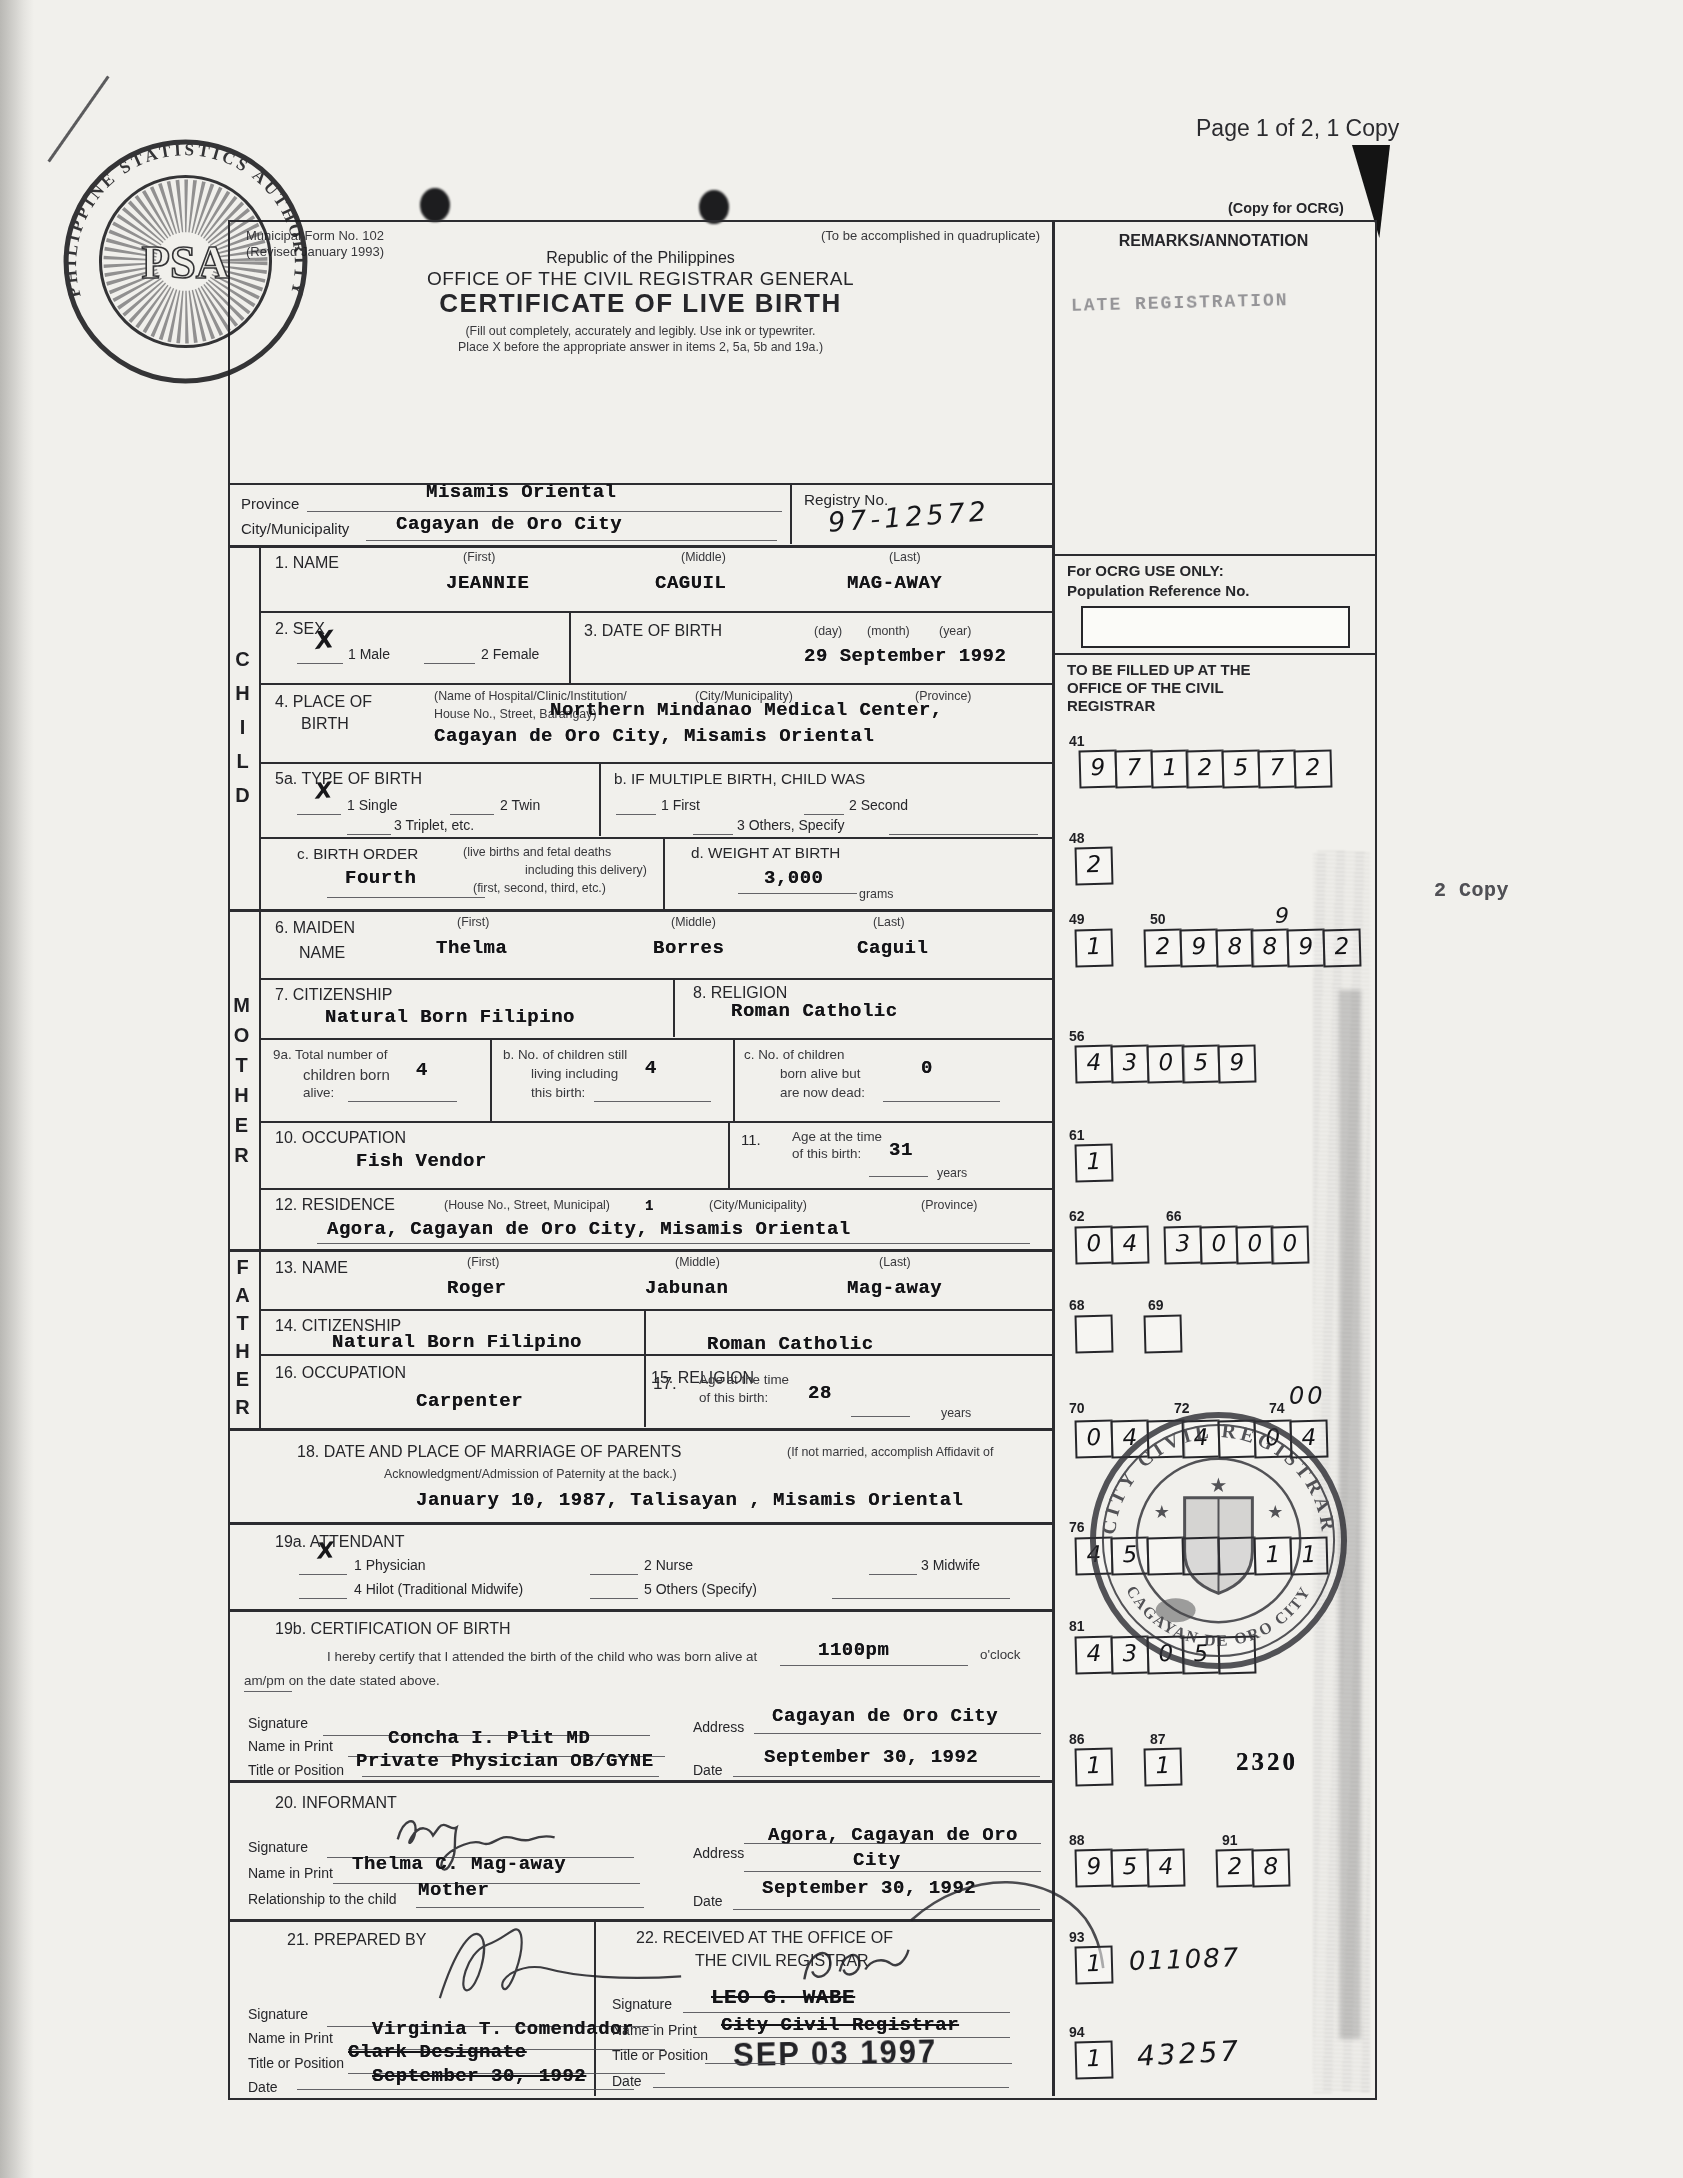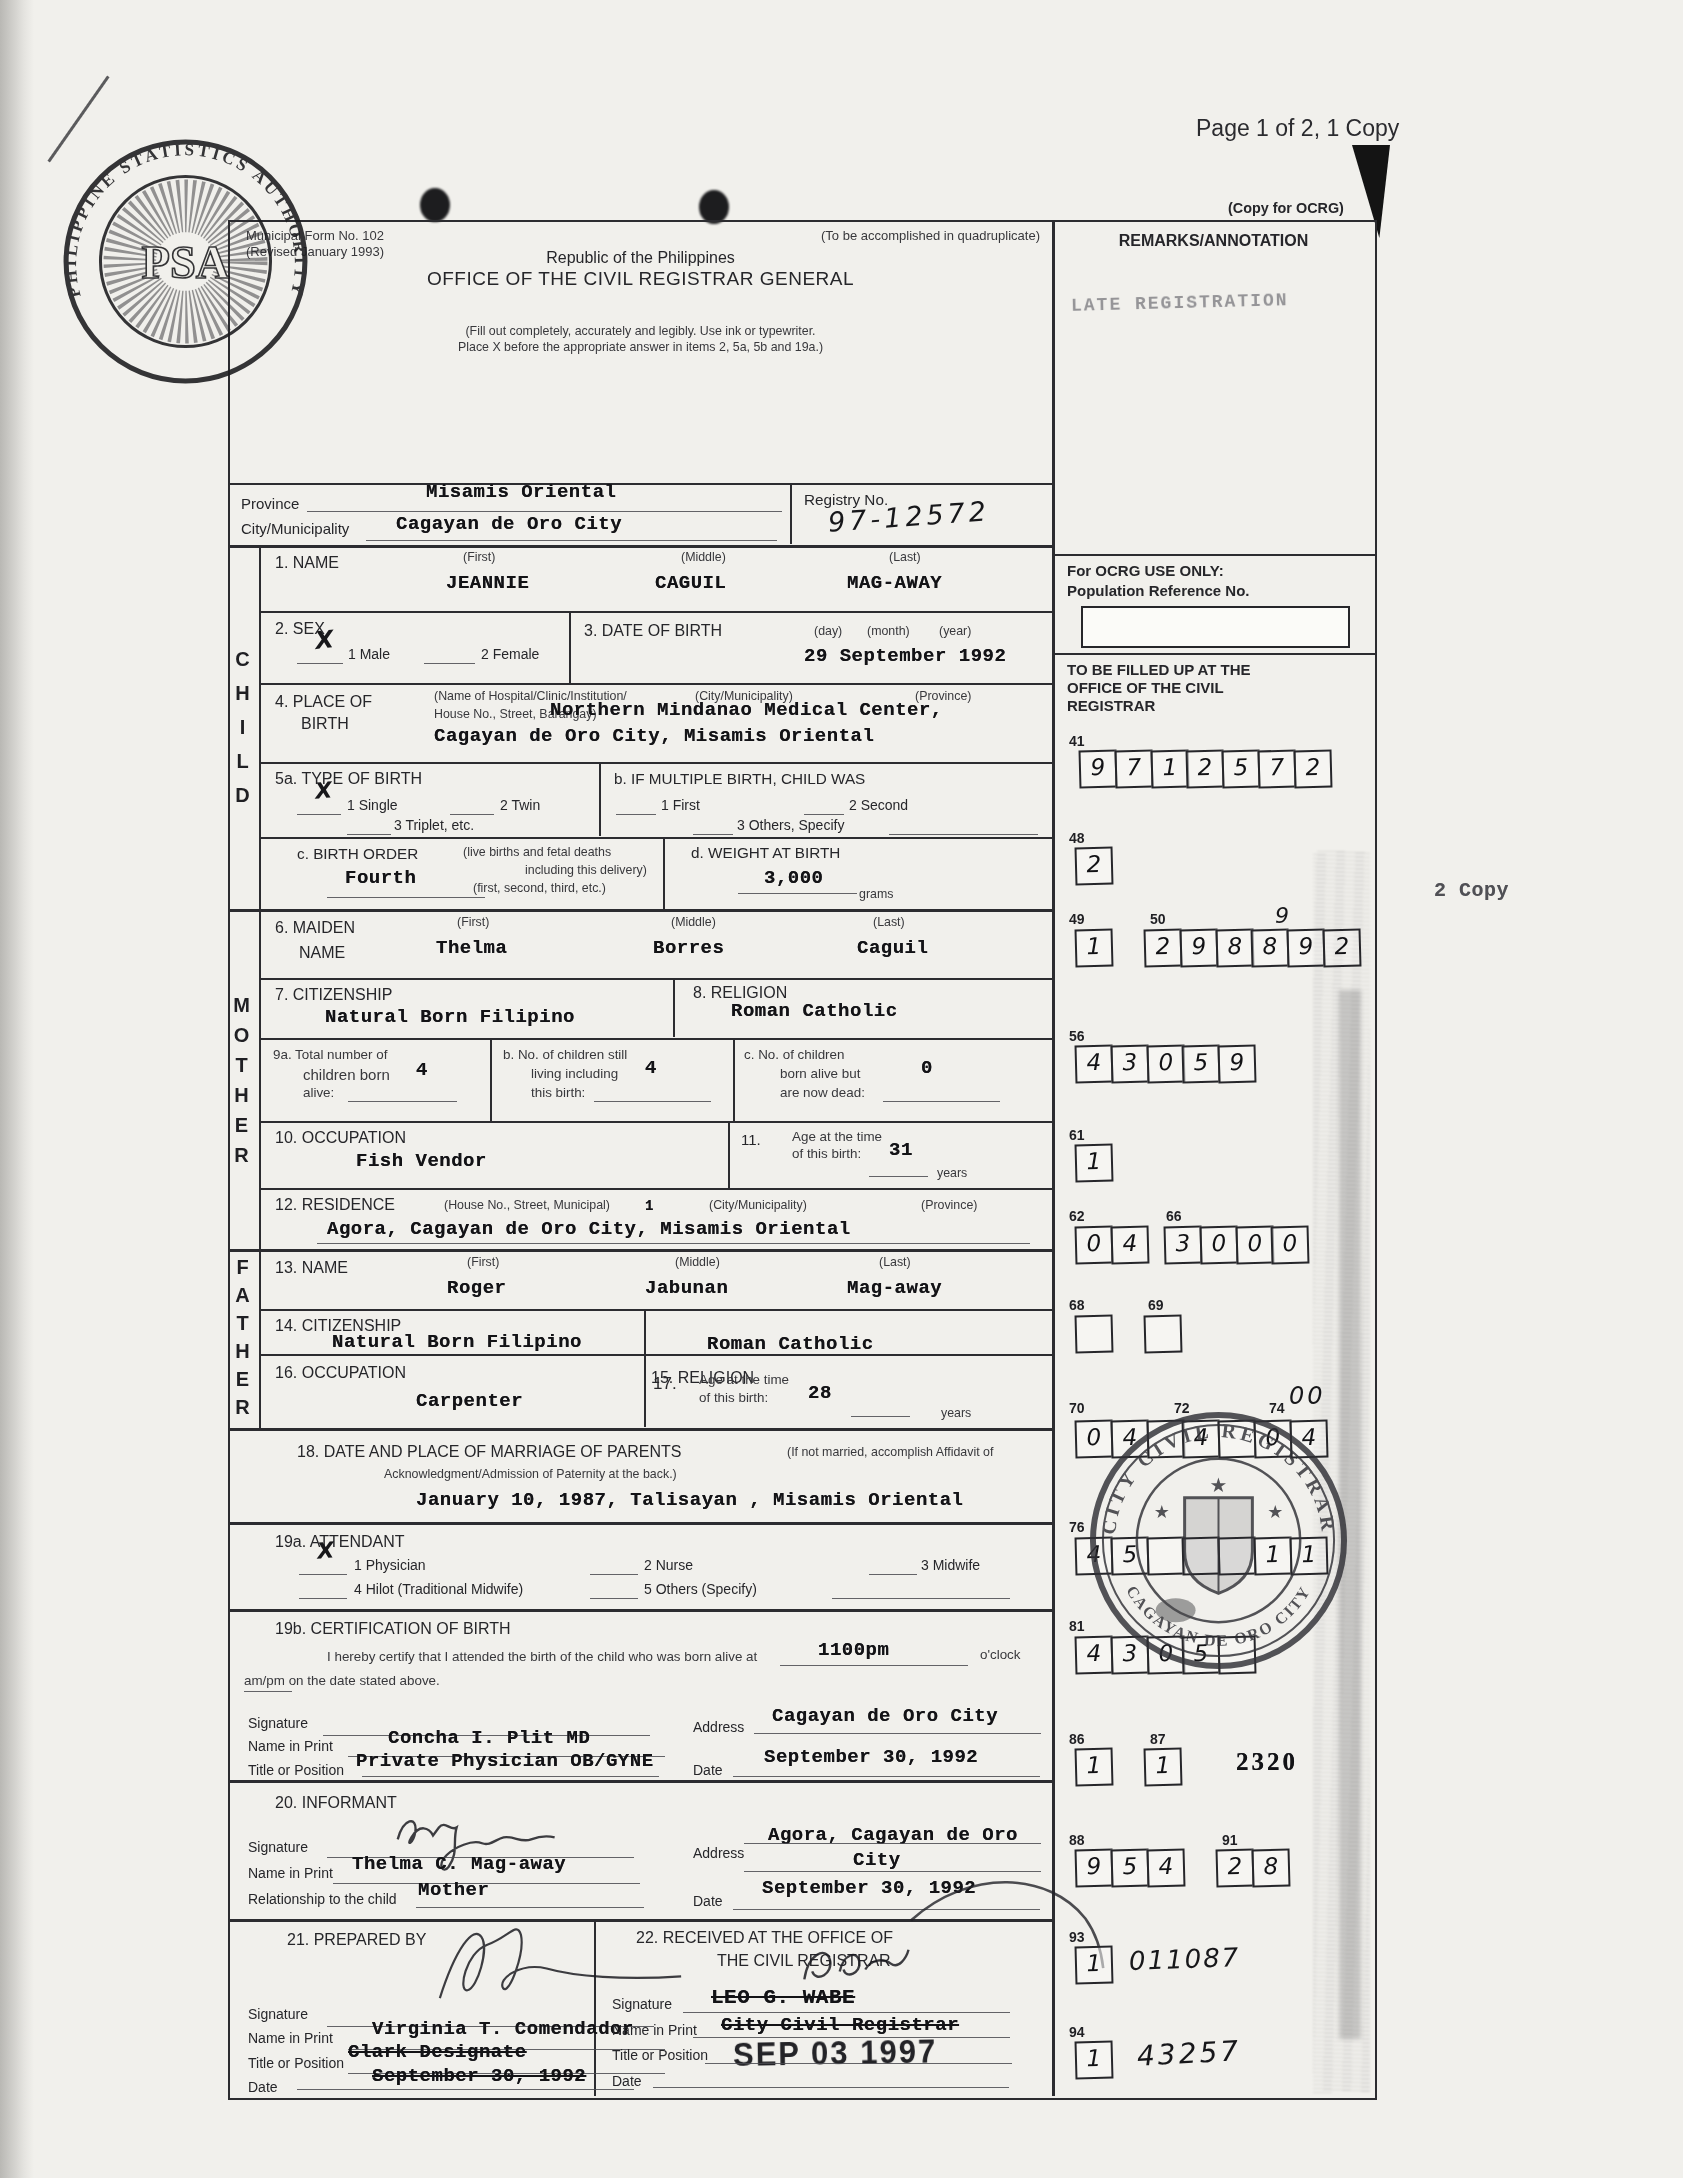--- a/index.html
+++ b/index.html
@@ -78,20 +78,21 @@
   <div class="vline" style="left:728px;top:1121px;height:67px;"></div>
   <div class="vline" style="left:644px;top:1309px;height:46px;"></div>
   <div class="vline" style="left:644px;top:1354px;height:73px;"></div>
   <div class="vline" style="left:594px;top:1919px;height:177px;"></div>
 
   <div class="hint small" style="left:246px;top:228px;">Municipal Form No. 102</div>
   <div class="hint small" style="left:246px;top:244px;">(Revised January 1993)</div>
   <div class="hint small" style="left:693px;top:228px;width:347px;text-align:right;">(To be accomplished in quadruplicate)</div>
   <div class="lb center" style="left:228px;top:268px;width:825px;font-size:19px;letter-spacing:0.5px;">OFFICE OF THE CIVIL REGISTRAR GENERAL</div>
   <div class="lb center" style="left:228px;top:249px;width:825px;">Republic of the Philippines</div>
+  <div class="lb center" style="left:228px;top:288px;width:825px;font-size:26px;font-weight:700;letter-spacing:1.5px;">CERTIFICATE OF LIVE BIRTH</div>
   <div class="hint center" style="left:228px;top:324px;width:825px;">(Fill out completely, accurately and legibly. Use ink or typewriter.</div>
   <div class="hint center" style="left:228px;top:340px;width:825px;">Place X before the appropriate answer in items 2, 5a, 5b and 19a.)</div>
 
   <div class="tw" style="left:426px;top:481px;">Misamis Oriental</div>
   <div class="lb" style="left:241px;top:495px;font-size:15px;">Province</div>
   <div class="ln" style="left:307px;top:511px;width:475px;"></div>
   <div class="tw" style="left:396px;top:513px;">Cagayan de Oro City</div>
   <div class="lb" style="left:241px;top:520px;font-size:15px;">City/Municipality</div>
   <div class="ln" style="left:366px;top:540px;width:411px;"></div>
   <div class="lb" style="left:804px;top:491px;font-size:15.3px;">Registry No.</div>
@@ -299,21 +300,21 @@
   <div class="tw" style="left:372px;top:2018px;">Virginia T. Comendador</div>
   <div class="ln" style="left:348px;top:2049px;width:317px;"></div>
   <div class="lb" style="left:248px;top:2055px;font-size:14px;">Title or Position</div>
   <div class="tw strike" style="left:348px;top:2041px;">Clark Designate</div>
   <div class="ln" style="left:348px;top:2073px;width:317px;"></div>
   <div class="lb" style="left:248px;top:2079px;font-size:14px;">Date</div>
   <div class="tw strike" style="left:372px;top:2065px;">September 30, 1992</div>
   <div class="ln" style="left:297px;top:2089px;width:337px;"></div>
 
   <div class="lb" style="left:636px;top:1929px;">22. RECEIVED AT THE OFFICE OF</div>
-  <div class="lb" style="left:695px;top:1952px;margin-left:22px;">THE CIVIL REGISTRAR</div>
+  <div class="lb" style="left:695px;top:1952px;">THE CIVIL REGISTRAR</div>
   <svg style="left:792px;top:1940px;" width="119" height="57" viewBox="0 0 120 58">
     <path d="M12,40 C16,14 34,6 38,20 C42,34 24,44 20,32 M48,32 C52,14 66,10 68,22 C70,34 54,40 52,30 M74,30 C80,20 92,18 100,24 C108,30 116,18 118,10" fill="none" stroke="#1c1c22" stroke-width="2.4" opacity=".85"></path>
   </svg>
   <div class="lb" style="left:612px;top:1996px;font-size:14px;">Signature</div>
   <div class="tw strike" style="left:711px;top:1986px;font-size:21px;">LEO G. WABE</div>
   <div class="ln" style="left:683px;top:2012px;width:327px;"></div>
   <div class="lb" style="left:612px;top:2022px;font-size:14px;">Name in Print</div>
   <div class="tw strike" style="left:721px;top:2014px;">City Civil Registrar</div>
   <div class="ln" style="left:693px;top:2037px;width:317px;"></div>
   <div class="lb" style="left:612px;top:2047px;font-size:14px;">Title or Position</div>

